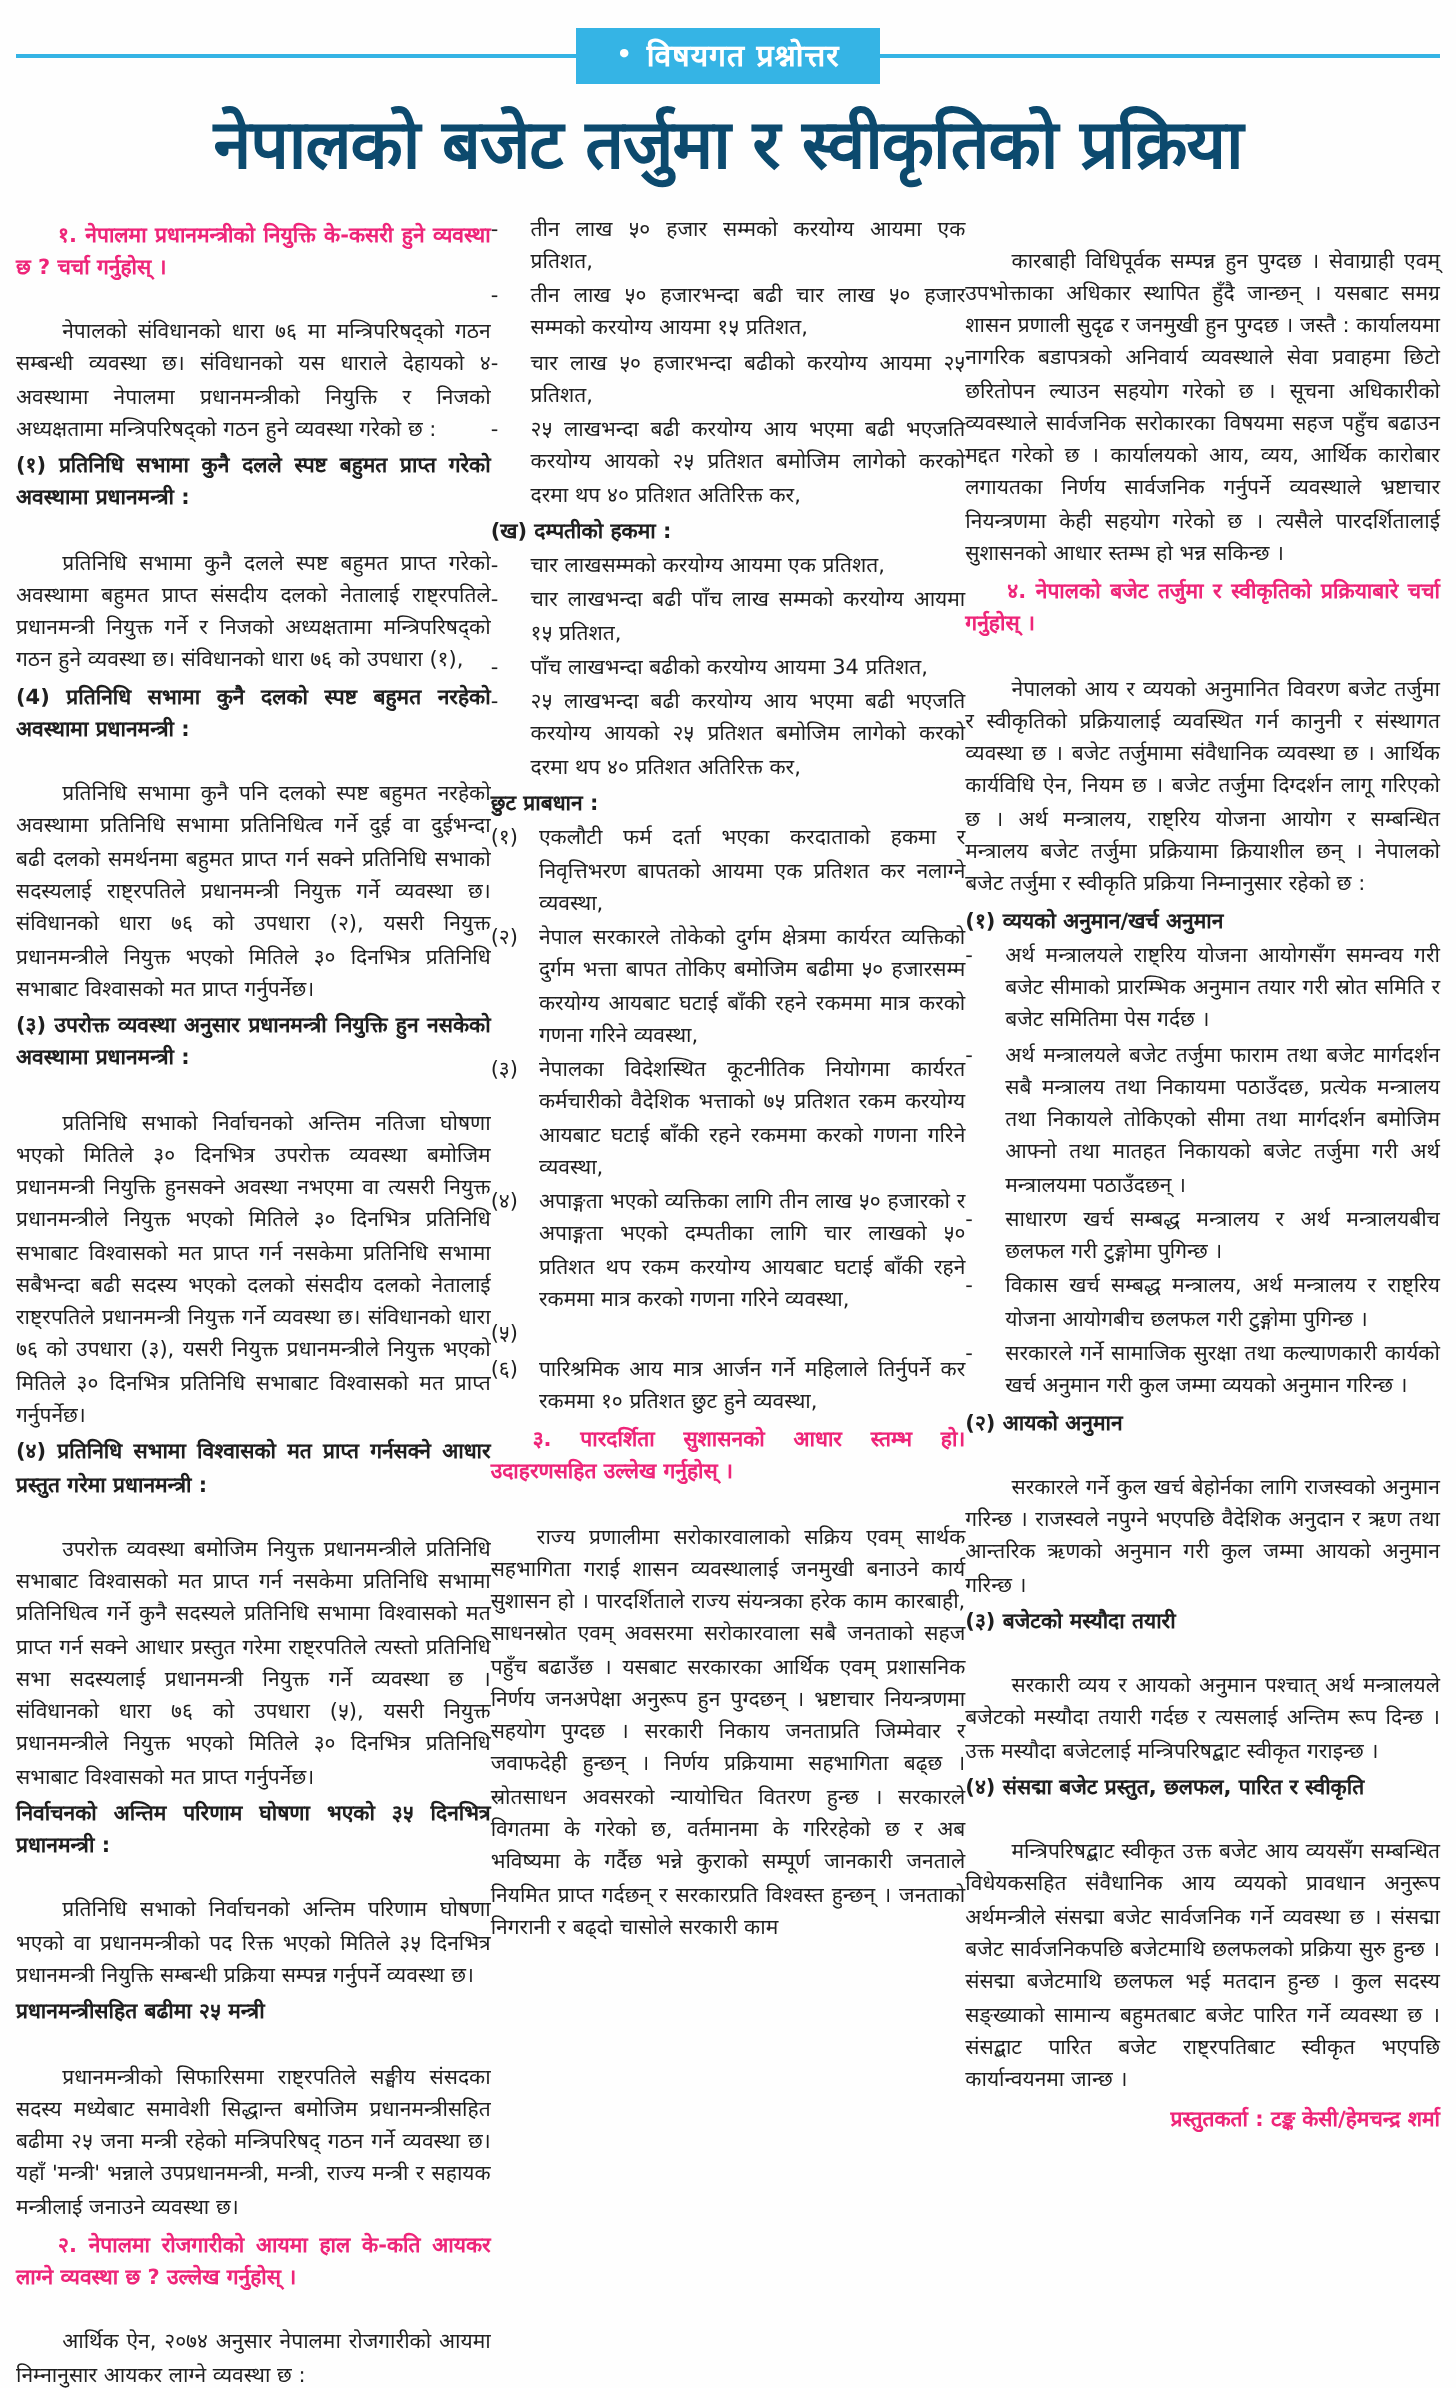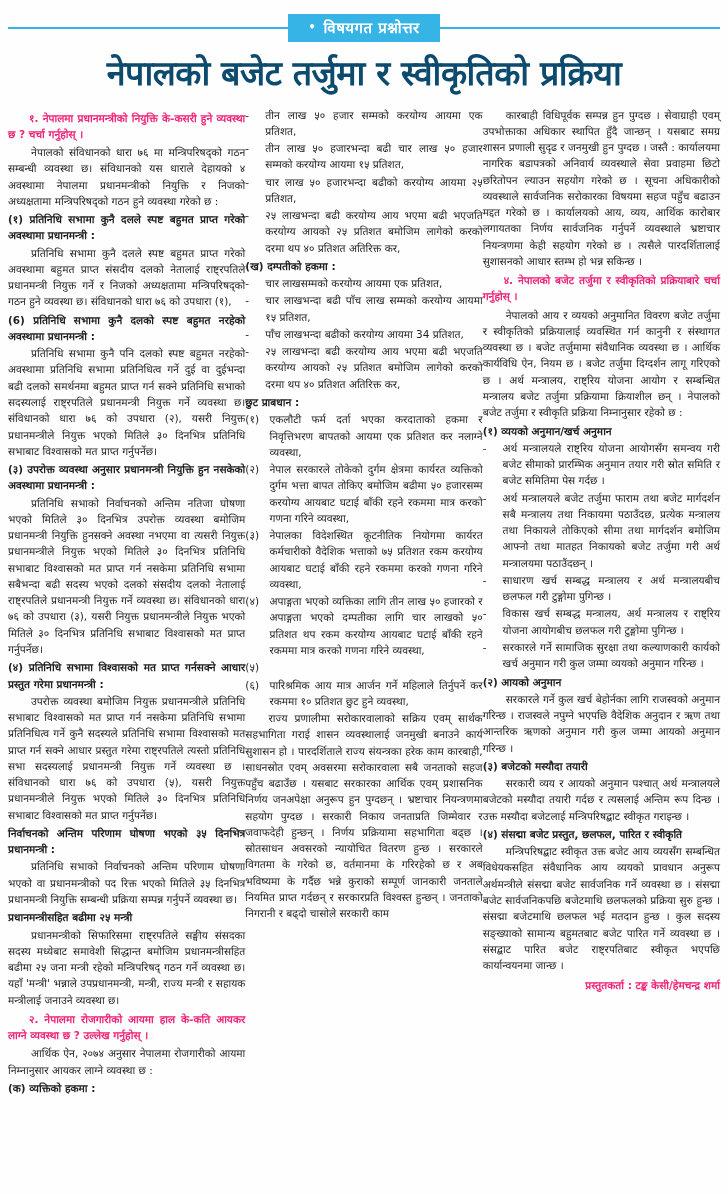--- a/index.html
+++ b/index.html
@@ -48,21 +48,21 @@
   
   .columns{
     display:flex;
     color:#1f1f1f;
   }
   .col{
     flex:1 1 0;min-width:0;
     font-size:10.5px;line-height:1.55;
     text-align:justify;
   }
-  .col p{margin:0 0 1px 0;}
+  .col p{margin:16px 0 1px 0;}
   .para{text-indent:2.2em;}
   .qhead{
     color:#ee2579;font-weight:bold;
     text-indent:2em;
     margin:3px 0 2px 0 !important;
   }
   .subhead{font-weight:bold;margin:2px 0 1px 0 !important;}
   .item{display:flex;margin:0 0 1px 0;}
   .item .marker{flex:0 0 auto;font-weight:normal;}
   .item.dash .marker{width:1.9em;}
@@ -89,21 +89,21 @@
   </div>
 
   <h1 class="headline">नेपालको बजेट तर्जुमा र स्वीकृतिको प्रक्रिया</h1>
 
   <div class="columns">
       <div class="col">
         <p class="qhead">१. नेपालमा प्रधानमन्त्रीको नियुक्ति के-कसरी हुने व्यवस्था छ ? चर्चा गर्नुहोस् ।</p>
         <p class="para">नेपालको संविधानको धारा ७६ मा मन्त्रिपरिषद्को गठन सम्बन्धी व्यवस्था छ। संविधानको यस धाराले देहायको ४ अवस्थामा नेपालमा प्रधानमन्त्रीको नियुक्ति र निजको अध्यक्षतामा मन्त्रिपरिषद्को गठन हुने व्यवस्था गरेको छ :</p>
         <p class="subhead">(१) प्रतिनिधि सभामा कुनै दलले स्पष्ट बहुमत प्राप्त गरेको अवस्थामा प्रधानमन्त्री :</p>
         <p class="para">प्रतिनिधि सभामा कुनै दलले स्पष्ट बहुमत प्राप्त गरेको अवस्थामा बहुमत प्राप्त संसदीय दलको नेतालाई राष्ट्रपतिले प्रधानमन्त्री नियुक्त गर्ने र निजको अध्यक्षतामा मन्त्रिपरिषद्को गठन हुने व्यवस्था छ। संविधानको धारा ७६ को उपधारा (१),</p>
-        <p class="subhead">(6) प्रतिनिधि सभामा कुनै दलको स्पष्ट बहुमत नरहेको अवस्थामा प्रधानमन्त्री :</p>
+        <p class="subhead">(4) प्रतिनिधि सभामा कुनै दलको स्पष्ट बहुमत नरहेको अवस्थामा प्रधानमन्त्री :</p>
         <p class="para">प्रतिनिधि सभामा कुनै पनि दलको स्पष्ट बहुमत नरहेको अवस्थामा प्रतिनिधि सभामा प्रतिनिधित्व गर्ने दुई वा दुईभन्दा बढी दलको समर्थनमा बहुमत प्राप्त गर्न सक्ने प्रतिनिधि सभाको सदस्यलाई राष्ट्रपतिले प्रधानमन्त्री नियुक्त गर्ने व्यवस्था छ। संविधानको धारा ७६ को उपधारा (२), यसरी नियुक्त प्रधानमन्त्रीले नियुक्त भएको मितिले ३० दिनभित्र प्रतिनिधि सभाबाट विश्वासको मत प्राप्त गर्नुपर्नेछ।</p>
         <p class="subhead">(३) उपरोक्त व्यवस्था अनुसार प्रधानमन्त्री नियुक्ति हुन नसकेको अवस्थामा प्रधानमन्त्री :</p>
         <p class="para">प्रतिनिधि सभाको निर्वाचनको अन्तिम नतिजा घोषणा भएको मितिले ३० दिनभित्र उपरोक्त व्यवस्था बमोजिम प्रधानमन्त्री नियुक्ति हुनसक्ने अवस्था नभएमा वा त्यसरी नियुक्त प्रधानमन्त्रीले नियुक्त भएको मितिले ३० दिनभित्र प्रतिनिधि सभाबाट विश्वासको मत प्राप्त गर्न नसकेमा प्रतिनिधि सभामा सबैभन्दा बढी सदस्य भएको दलको संसदीय दलको नेतालाई राष्ट्रपतिले प्रधानमन्त्री नियुक्त गर्ने व्यवस्था छ। संविधानको धारा ७६ को उपधारा (३), यसरी नियुक्त प्रधानमन्त्रीले नियुक्त भएको मितिले ३० दिनभित्र प्रतिनिधि सभाबाट विश्वासको मत प्राप्त गर्नुपर्नेछ।</p>
         <p class="subhead">(४) प्रतिनिधि सभामा विश्वासको मत प्राप्त गर्नसक्ने आधार प्रस्तुत गरेमा प्रधानमन्त्री :</p>
         <p class="para">उपरोक्त व्यवस्था बमोजिम नियुक्त प्रधानमन्त्रीले प्रतिनिधि सभाबाट विश्वासको मत प्राप्त गर्न नसकेमा प्रतिनिधि सभामा प्रतिनिधित्व गर्ने कुनै सदस्यले प्रतिनिधि सभामा विश्वासको मत प्राप्त गर्न सक्ने आधार प्रस्तुत गरेमा राष्ट्रपतिले त्यस्तो प्रतिनिधि सभा सदस्यलाई प्रधानमन्त्री नियुक्त गर्ने व्यवस्था छ । संविधानको धारा ७६ को उपधारा (५), यसरी नियुक्त प्रधानमन्त्रीले नियुक्त भएको मितिले ३० दिनभित्र प्रतिनिधि सभाबाट विश्वासको मत प्राप्त गर्नुपर्नेछ।</p>
         <p class="subhead">निर्वाचनको अन्तिम परिणाम घोषणा भएको ३५ दिनभित्र प्रधानमन्त्री :</p>
         <p class="para">प्रतिनिधि सभाको निर्वाचनको अन्तिम परिणाम घोषणा भएको वा प्रधानमन्त्रीको पद रिक्त भएको मितिले ३५ दिनभित्र प्रधानमन्त्री नियुक्ति सम्बन्धी प्रक्रिया सम्पन्न गर्नुपर्ने व्यवस्था छ।</p>
         <p class="subhead">प्रधानमन्त्रीसहित बढीमा २५ मन्त्री</p>
         <p class="para">प्रधानमन्त्रीको सिफारिसमा राष्ट्रपतिले सङ्घीय संसदका सदस्य मध्येबाट समावेशी सिद्धान्त बमोजिम प्रधानमन्त्रीसहित बढीमा २५ जना मन्त्री रहेको मन्त्रिपरिषद् गठन गर्ने व्यवस्था छ। यहाँ 'मन्त्री' भन्नाले उपप्रधानमन्त्री, मन्त्री, राज्य मन्त्री र सहायक मन्त्रीलाई जनाउने व्यवस्था छ।</p>
         <p class="qhead">२. नेपालमा रोजगारीको आयमा हाल के-कति आयकर लाग्ने व्यवस्था छ ? उल्लेख गर्नुहोस् ।</p>
@@ -161,20 +161,21 @@
           <span class="marker">(४)</span>
           <span class="body">अपाङ्गता भएको व्यक्तिका लागि तीन लाख ५० हजारको र अपाङ्गता भएको दम्पतीका लागि चार लाखको ५० प्रतिशत थप रकम करयोग्य आयबाट घटाई बाँकी रहने रकममा मात्र करको गणना गरिने व्यवस्था,</span>
         </div>
         <div class="item num">
           <span class="marker">(५)</span>
         </div>
         <div class="item num">
           <span class="marker">(६)</span>
           <span class="body">पारिश्रमिक आय मात्र आर्जन गर्ने महिलाले तिर्नुपर्ने कर रकममा १० प्रतिशत छुट हुने व्यवस्था,</span>
         </div>
+        <p class="qhead">३. पारदर्शिता सुशासनको आधार स्तम्भ हो। उदाहरणसहित उल्लेख गर्नुहोस् ।</p>
         <p class="para">राज्य प्रणालीमा सरोकारवालाको सक्रिय एवम् सार्थक सहभागिता गराई शासन व्यवस्थालाई जनमुखी बनाउने कार्य सुशासन हो । पारदर्शिताले राज्य संयन्त्रका हरेक काम कारबाही, साधनस्रोत एवम् अवसरमा सरोकारवाला सबै जनताको सहज पहुँच बढाउँछ । यसबाट सरकारका आर्थिक एवम् प्रशासनिक निर्णय जनअपेक्षा अनुरूप हुन पुग्दछन् । भ्रष्टाचार नियन्त्रणमा सहयोग पुग्दछ । सरकारी निकाय जनताप्रति जिम्मेवार र जवाफदेही हुन्छन् । निर्णय प्रक्रियामा सहभागिता बढ्छ । स्रोतसाधन अवसरको न्यायोचित वितरण हुन्छ । सरकारले विगतमा के गरेको छ, वर्तमानमा के गरिरहेको छ र अब भविष्यमा के गर्दैछ भन्ने कुराको सम्पूर्ण जानकारी जनताले नियमित प्राप्त गर्दछन् र सरकारप्रति विश्वस्त हुन्छन् । जनताको निगरानी र बढ्दो चासोले सरकारी काम</p>
       </div>
       <div class="col">
         <p class="para">कारबाही विधिपूर्वक सम्पन्न हुन पुग्दछ । सेवाग्राही एवम् उपभोक्ताका अधिकार स्थापित हुँदै जान्छन् । यसबाट समग्र शासन प्रणाली सुदृढ र जनमुखी हुन पुग्दछ । जस्तै : कार्यालयमा नागरिक बडापत्रको अनिवार्य व्यवस्थाले सेवा प्रवाहमा छिटो छरितोपन ल्याउन सहयोग गरेको छ । सूचना अधिकारीको व्यवस्थाले सार्वजनिक सरोकारका विषयमा सहज पहुँच बढाउन मद्दत गरेको छ । कार्यालयको आय, व्यय, आर्थिक कारोबार लगायतका निर्णय सार्वजनिक गर्नुपर्ने व्यवस्थाले भ्रष्टाचार नियन्त्रणमा केही सहयोग गरेको छ । त्यसैले पारदर्शितालाई सुशासनको आधार स्तम्भ हो भन्न सकिन्छ ।</p>
         <p class="qhead">४. नेपालको बजेट तर्जुमा र स्वीकृतिको प्रक्रियाबारे चर्चा गर्नुहोस् ।</p>
         <p class="para">नेपालको आय र व्ययको अनुमानित विवरण बजेट तर्जुमा र स्वीकृतिको प्रक्रियालाई व्यवस्थित गर्न कानुनी र संस्थागत व्यवस्था छ । बजेट तर्जुमामा संवैधानिक व्यवस्था छ । आर्थिक कार्यविधि ऐन, नियम छ । बजेट तर्जुमा दिग्दर्शन लागू गरिएको छ । अर्थ मन्त्रालय, राष्ट्रिय योजना आयोग र सम्बन्धित मन्त्रालय बजेट तर्जुमा प्रक्रियामा क्रियाशील छन् । नेपालको बजेट तर्जुमा र स्वीकृति प्रक्रिया निम्नानुसार रहेको छ :</p>
         <p class="subhead">(१) व्ययको अनुमान/खर्च अनुमान</p>
         <div class="item dash">
           <span class="marker">-</span>
           <span class="body">अर्थ मन्त्रालयले राष्ट्रिय योजना आयोगसँग समन्वय गरी बजेट सीमाको प्रारम्भिक अनुमान तयार गरी स्रोत समिति र बजेट समितिमा पेस गर्दछ ।</span>

